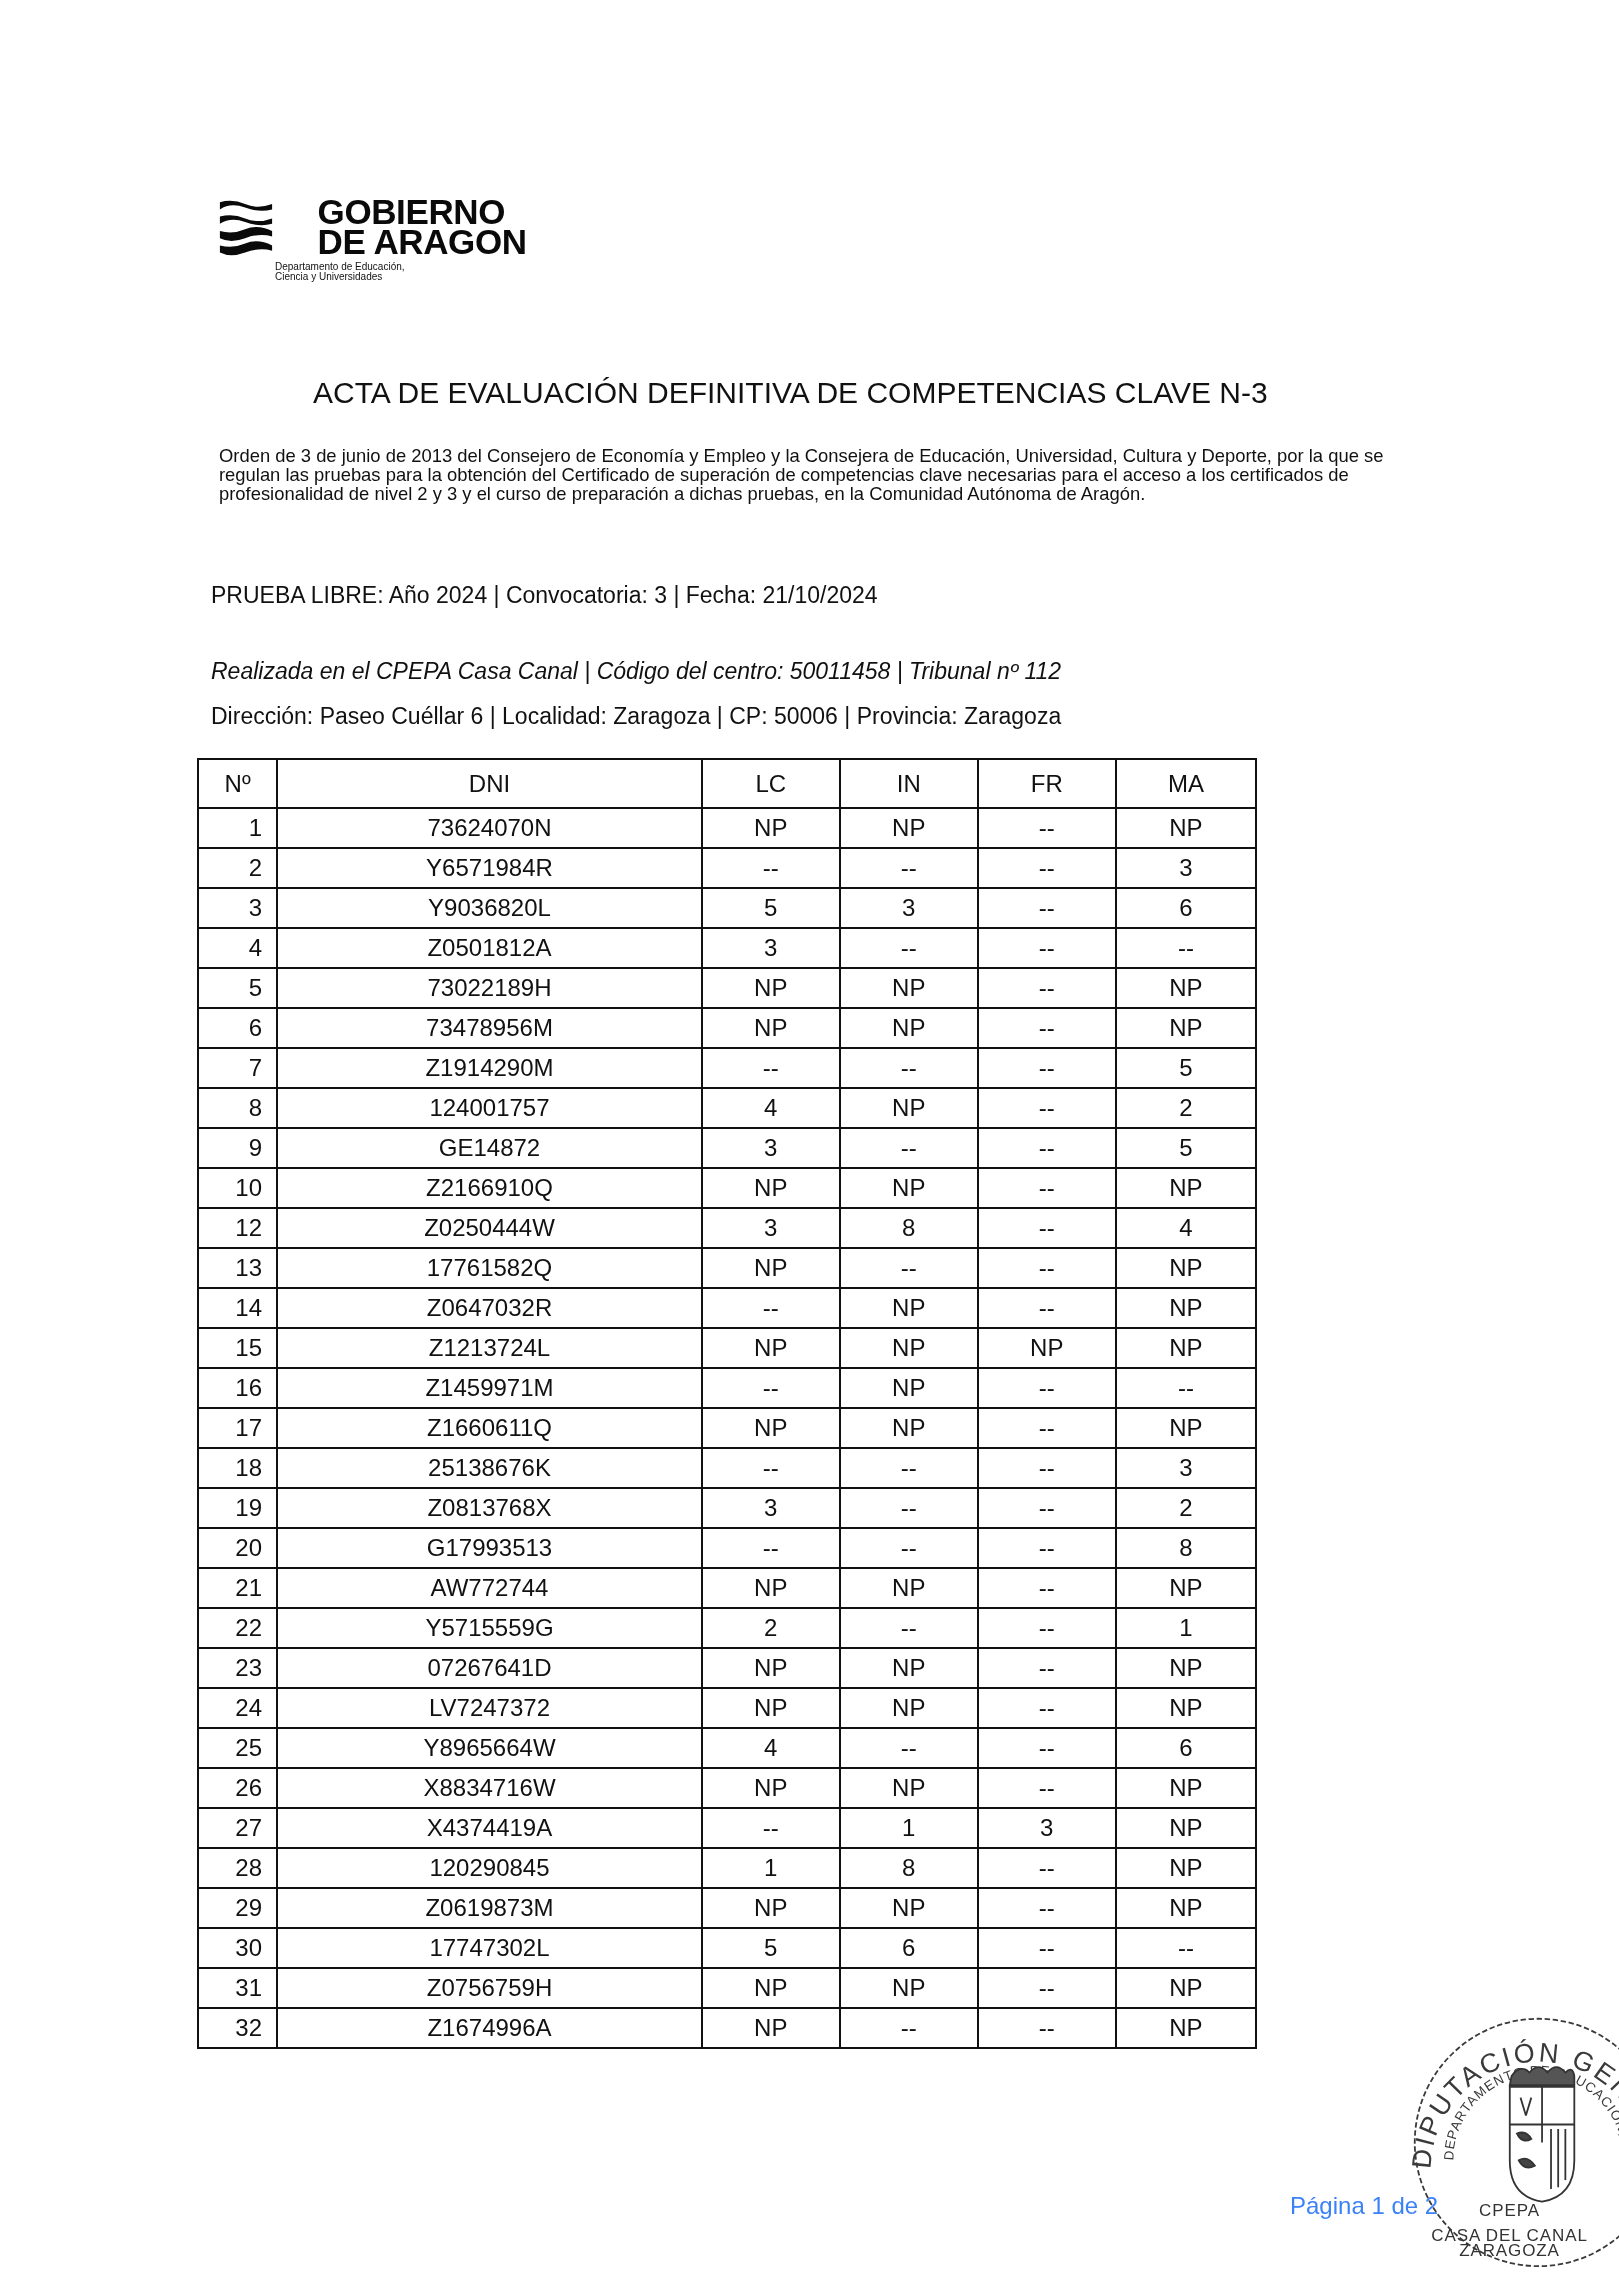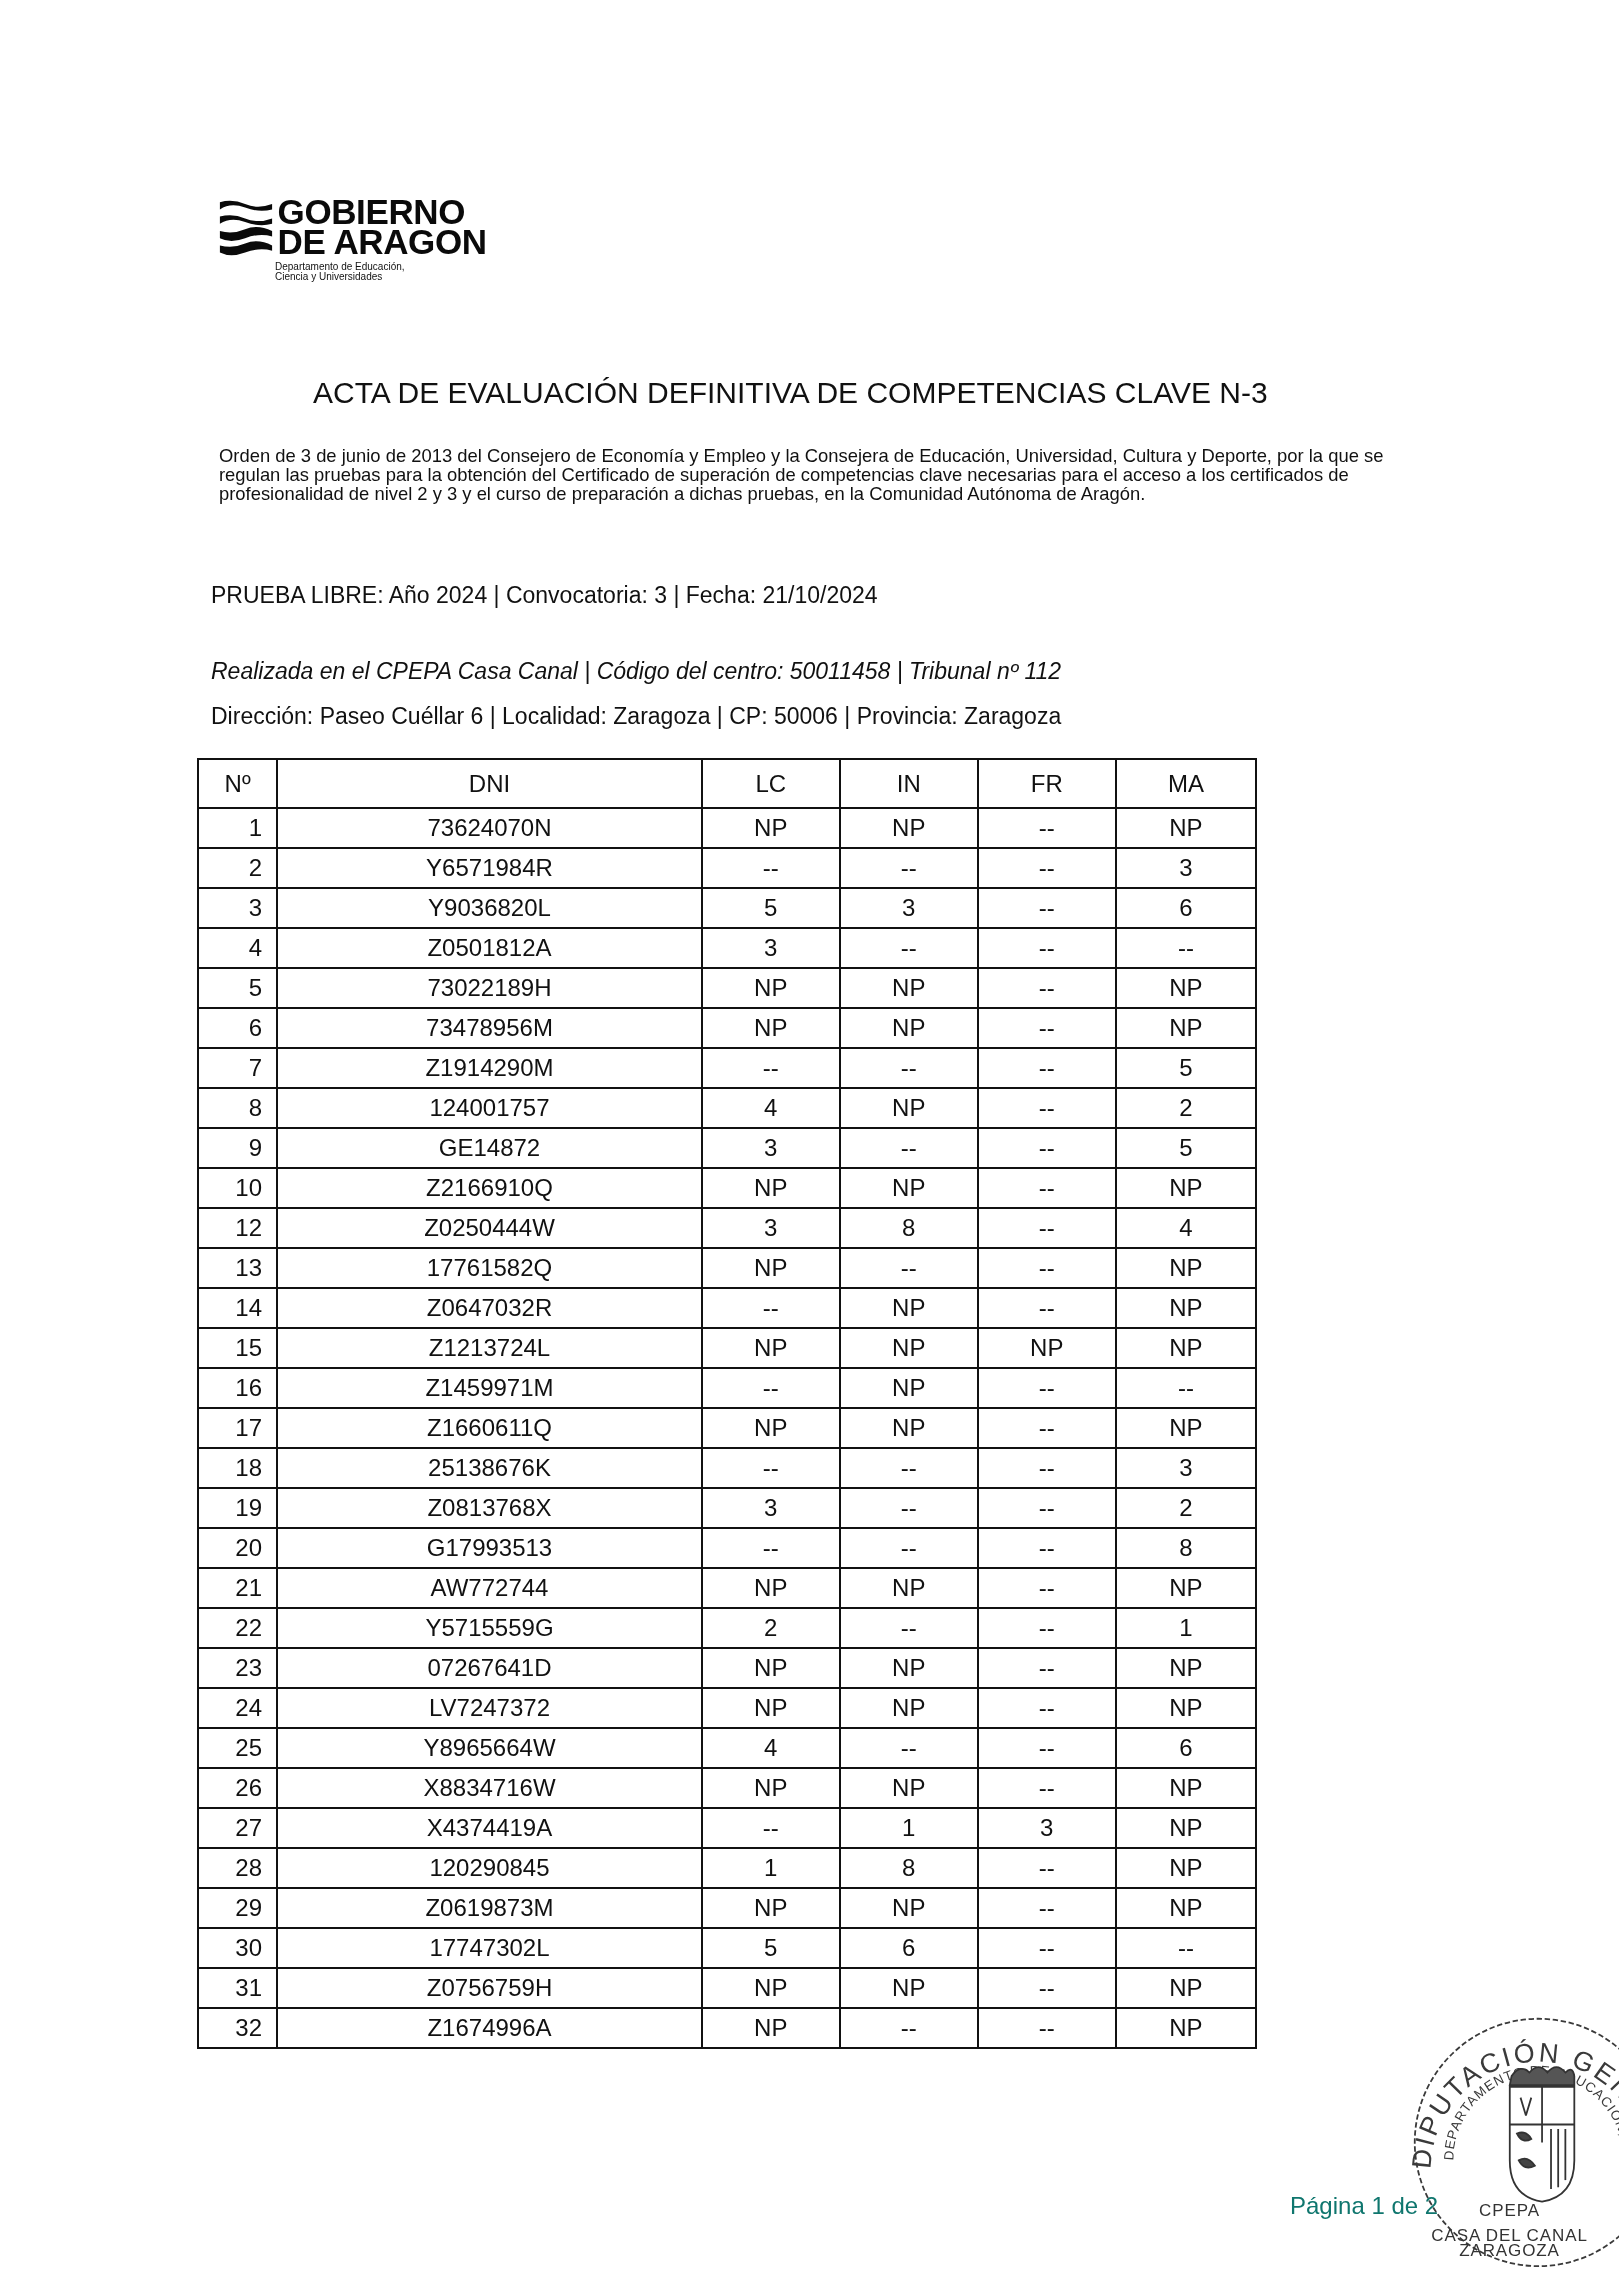--- a/index.html
+++ b/index.html
@@ -18,20 +18,21 @@
     .logo {
       position: absolute;
       left: 218px;
       top: 195px;
       display: flex;
       flex-direction: column;
     }
     .logo-top {
       display: flex;
       align-items: center;
+      gap: 40px;
     }
     .logo-mark {
       width: 56px;
       height: 63px;
       margin-right: 3.6px;
     }
     .logo-text {
       font-family: "Liberation Sans", sans-serif;
       font-weight: 700;
       font-size: 35px;
@@ -107,21 +108,21 @@
     .col-lc { width: 157px; }
     .col-in { width: 157px; }
     .col-fr { width: 157px; }
     .col-ma { width: 159px; }
 
     .page-num {
       position: absolute;
       left: 1290px;
       top: 2192px;
       font-size: 24px;
-      color: #0f766e;
+      color: #3b82f6;
       white-space: nowrap;
     }
 
     .stamp {
       position: absolute;
       left: 1404px;
       top: 1990px;
       width: 251px;
       height: 278px;
     }

